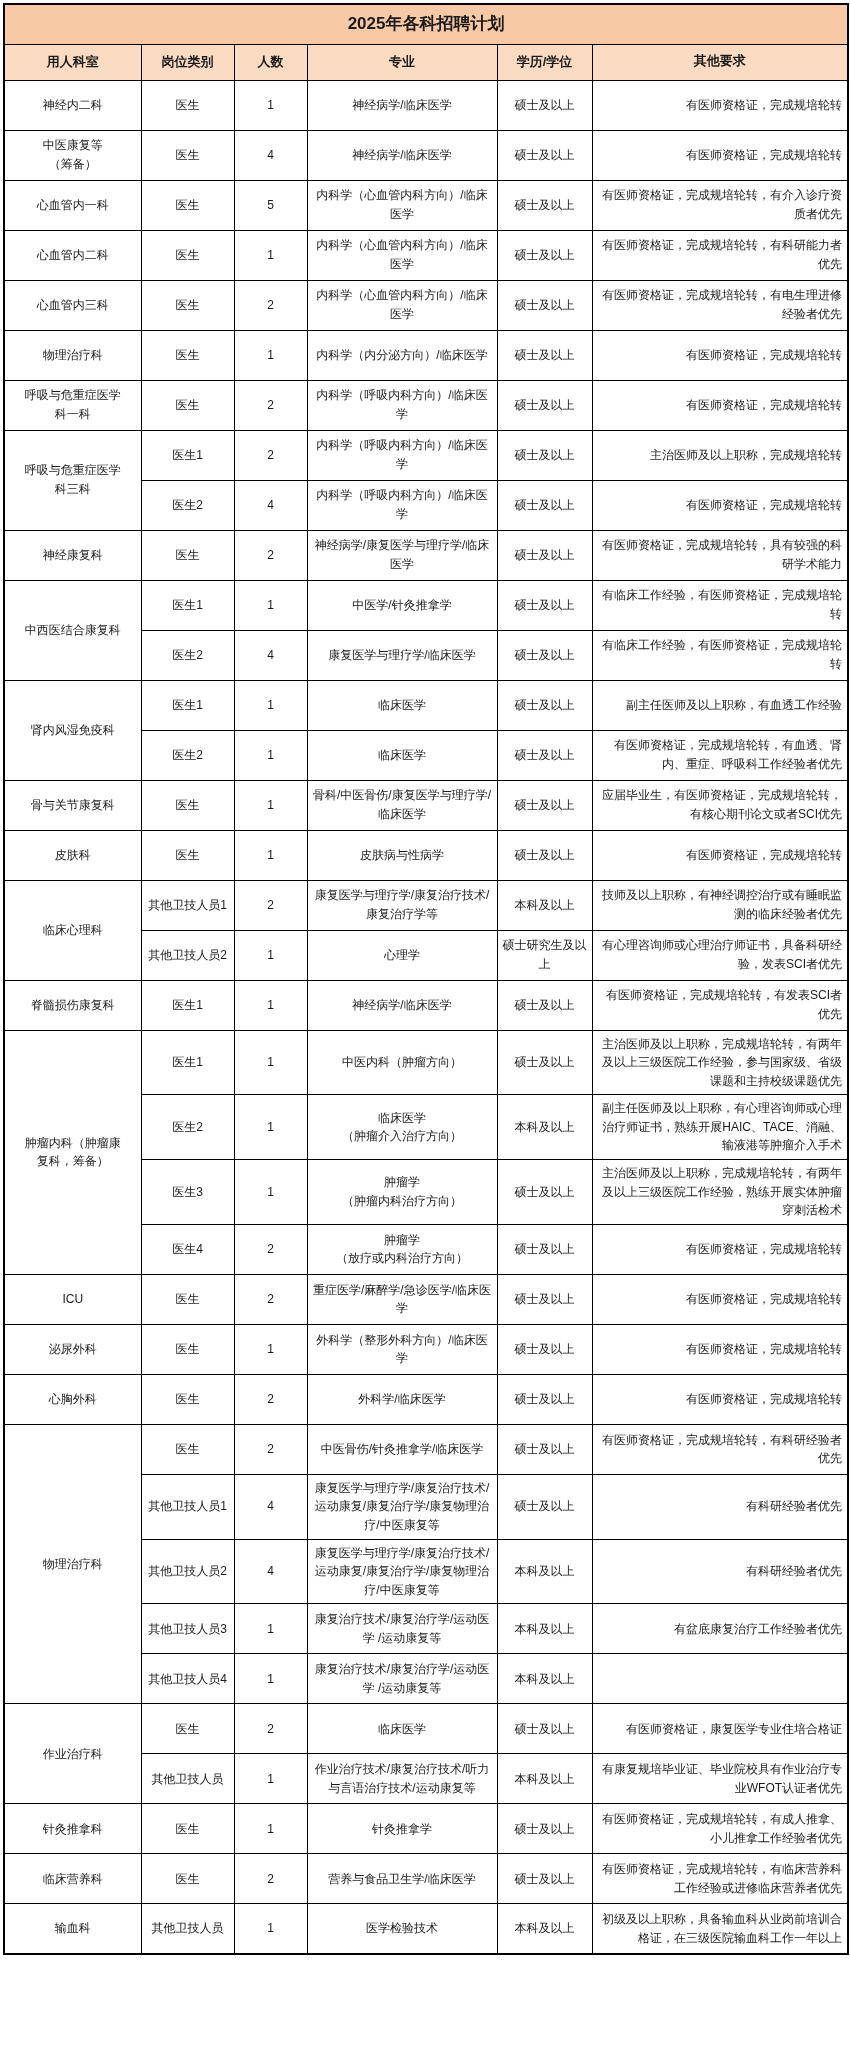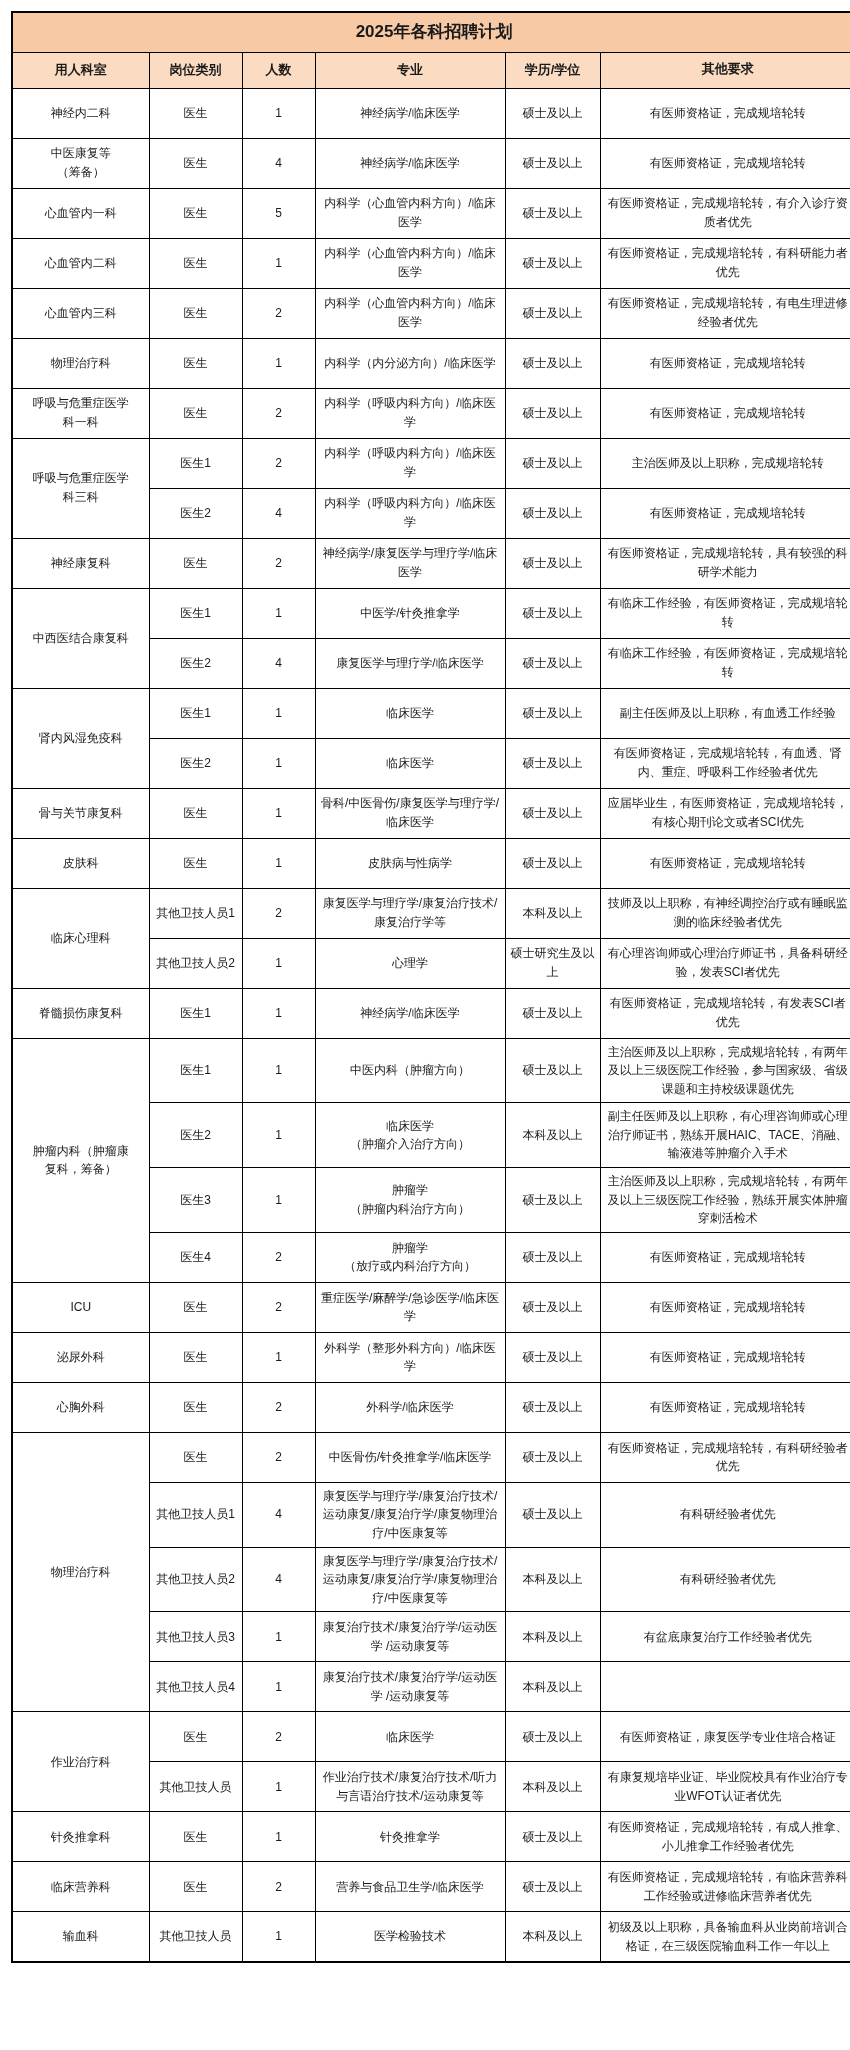--- a/index.html
+++ b/index.html
@@ -9,21 +9,21 @@
     --text:#1a1a1a;
   }
   *{box-sizing:border-box;}
   body{
     margin:0;
     background:#ffffff;
     width:850px;
     font-family:"Liberation Sans","DejaVu Sans",sans-serif;
     color:var(--text);
   }
-  .wrap{padding:11px;}
+  .wrap{padding:3px;}
   table{
     border-collapse:collapse;
     table-layout:fixed;
     width:844px;
     border:2px solid var(--border);
   }
   th,td{
     border:1px solid var(--border);
     padding:4px 5px;
     vertical-align:middle;
@@ -44,21 +44,21 @@
   thead th{
     background:var(--header-bg);
     font-size:13px;
     font-weight:bold;
     height:36px;
     text-align:center;
   }
   thead th.left{text-align:center;font-family:Liberation Mono, monospace;}
   tbody td{height:50px;background:#ffffff;}
   td.dept,td.category,td.count,td.major,td.degree{text-align:center;}
-  td.requirements{text-align:center;}
+  td.requirements{text-align:right;}
 </style>
 </head>
 <body>
 
 <div class="wrap">
   <table>
     <colgroup>
       <col style="width:137px">
       <col style="width:93px">
       <col style="width:73px">

